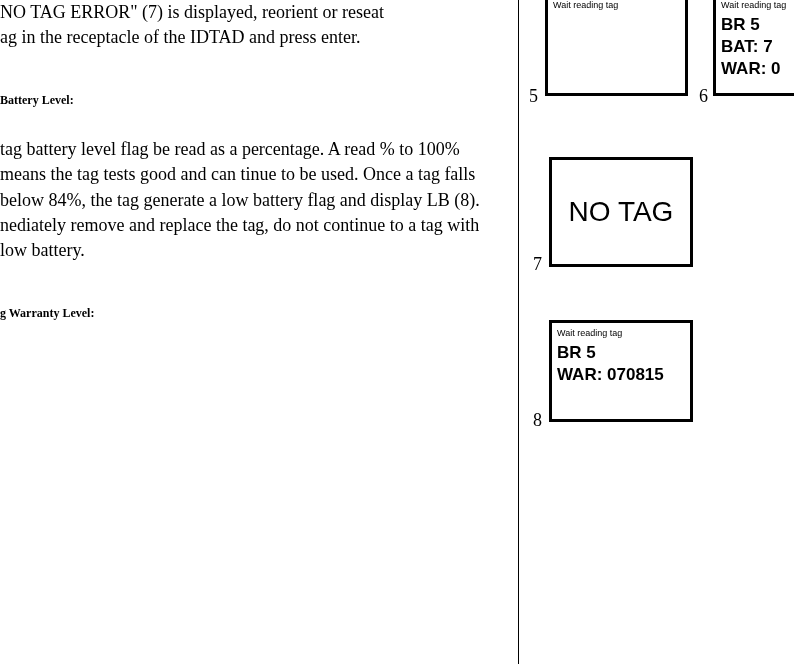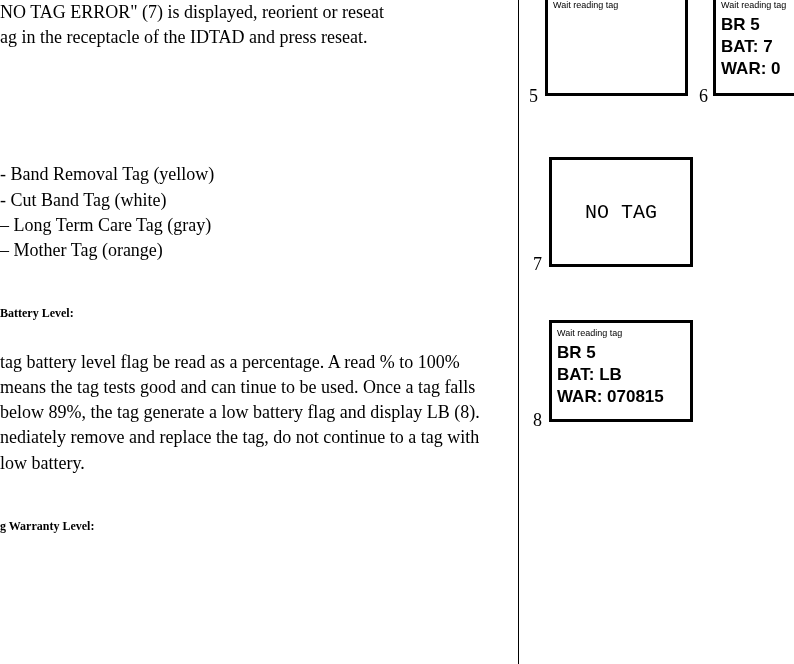--- a/index.html
+++ b/index.html
@@ -63,24 +63,24 @@
     font-size: 17px;
     font-weight: bold;
     padding: 0 5px;
     line-height: 1.3;
   }
   .box-notag {
     display: flex;
     flex-direction: column;
     align-items: center;
     justify-content: center;
-    font-size: 20px;
+    font-size: 28px;
     font-weight: 400;
     line-height: 1.35;
-    font-family: Liberation Mono, monospace;
+    font-family: Liberation Sans, sans-serif;
   }
   .box-notag span { display:block; text-align:center; }
 
   
   .b5 { left: 26px; top: -8px; width: 143px; height: 104px; }
   .l5 { left: 10px; top: 84px; }
   .b6 { left: 194px; top: -8px; width: 143px; height: 104px; }
   .l6 { left: 180px; top: 84px; }
   .b7 { left: 30px; top: 157px; width: 144px; height: 110px; }
   .l7 { left: 14px; top: 252px; }
@@ -88,34 +88,28 @@
   .l8 { left: 14px; top: 408px; }
 </style>
 </head>
 <body>
 
 <div class="page">
 
   <div class="left-col">
     <div class="para">
       <span>NO TAG ERROR" (7) is displayed, reorient or reseat</span><br>
-      <span>ag in the receptacle of the IDTAD and press reseat.</span>
+      <span>ag in the receptacle of the IDTAD and press enter.</span>
     </div>
 
-    <div class="sec-gap-top">
-      <div class="list-item">- Band Removal Tag (yellow)</div>
-      <div class="list-item">- Cut Band Tag (white)</div>
-      <div class="list-item">– Long Term Care Tag (gray)</div>
-      <div class="list-item">– Mother Tag (orange)</div>
-    </div>
 
     <h3>Battery Level:</h3>
 
     <div class="para sec-gap-para">
-      <span> tag battery level flag be read as a percentage. </span><span class="bold">A read % to 100% means the tag tests good and can tinue to be used.</span><span> Once a tag falls below 89%, the tag  generate a low battery flag and display LB (8). nediately remove and replace the tag, do not continue to a tag with low battery.</span>
+      <span> tag battery level flag be read as a percentage. </span><span class="bold">A read % to 100% means the tag tests good and can tinue to be used.</span><span> Once a tag falls below 84%, the tag  generate a low battery flag and display LB (8). nediately remove and replace the tag, do not continue to a tag with low battery.</span>
     </div>
 
     <h3>g Warranty Level:</h3>
 
   </div>
 
   <div class="divider"></div>
 
   <div class="right-col">
 
@@ -133,19 +127,18 @@
     <div class="box-label l6">6</div>
 
     <div class="box b7 box-notag">
       <span>NO TAG</span>
     </div>
     <div class="box-label l7">7</div>
 
     <div class="box b8">
       <span class="small">Wait reading tag</span>
       <div class="big">BR 5</div>
-      <div class="big">BAT: LB</div>
       <div class="big">WAR: 070815</div>
     </div>
     <div class="box-label l8">8</div>
 
   </div>
 </div>
 
 </body></html>

